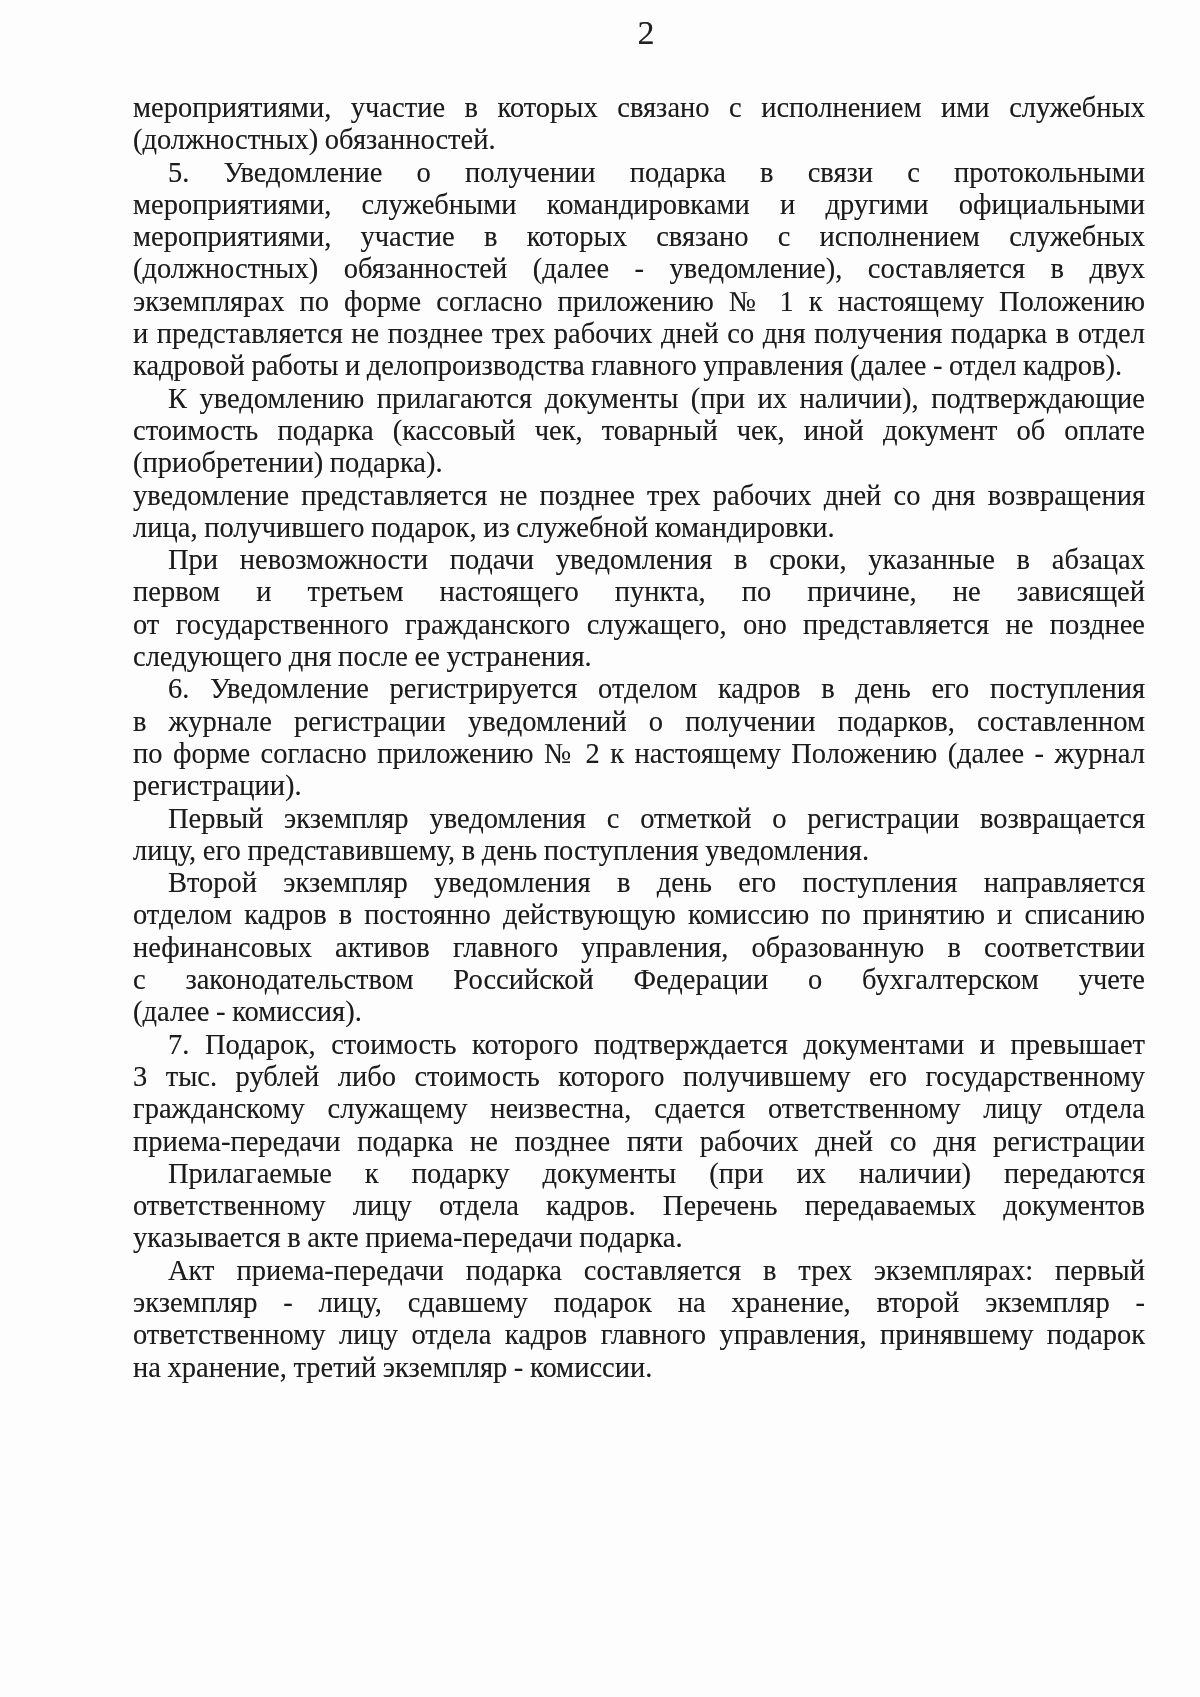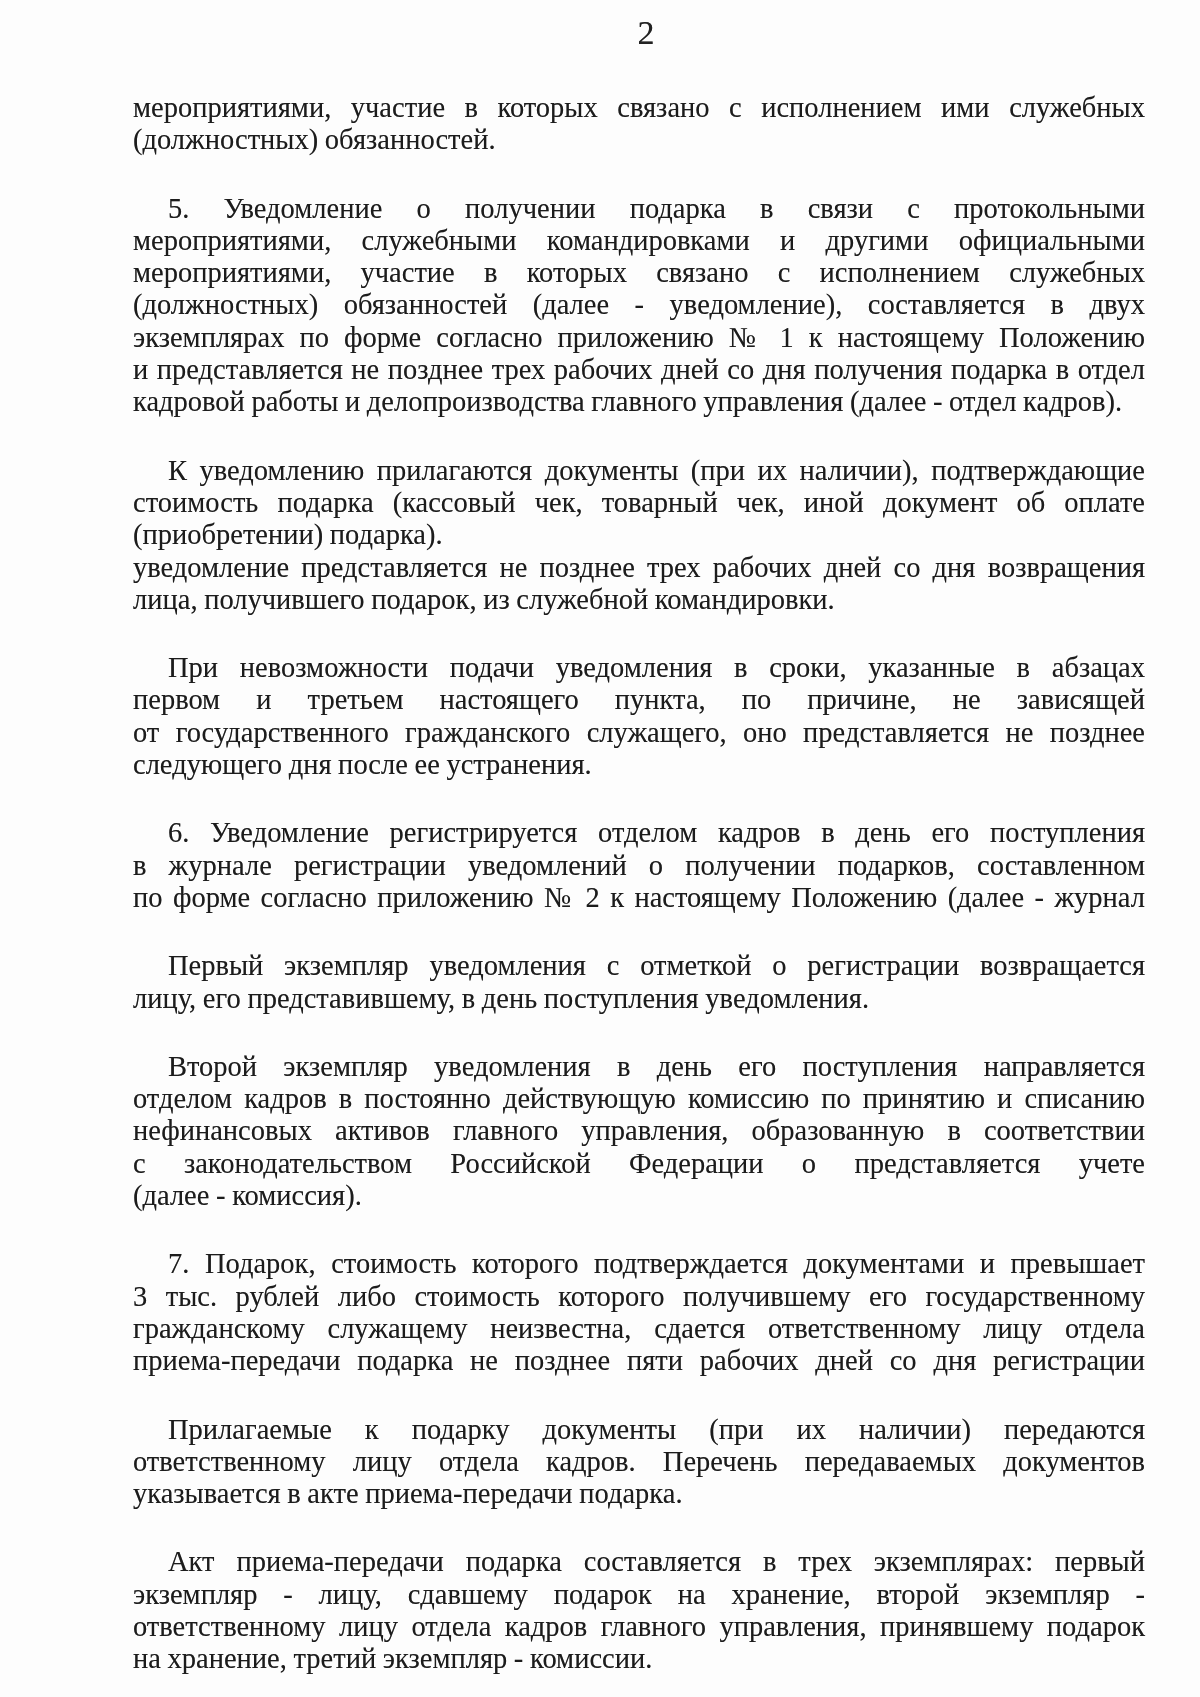--- a/index.html
+++ b/index.html
@@ -46,21 +46,20 @@
     -moz-text-align-last: justify;
     min-height: 32.3px;
   }
   .line.no-j {
     text-align: center;
     text-align-last: left;
     -moz-text-align-last: left;
   }
   .line.ind {
     text-indent: 35px;
-    margin-top: 36px;
   }
 </style>
 </head>
 <body>
 
 <div class="page">
   <div class="page-number">2</div>
   <div class="doc-body">
       <div class="paragraph">
         <div class="line">мероприятиями, участие в которых связано с исполнением ими служебных</div>
@@ -87,30 +86,31 @@
       <div class="paragraph">
         <div class="line ind">При невозможности подачи уведомления в сроки, указанные в абзацах</div>
         <div class="line">первом и третьем настоящего пункта, по причине, не зависящей</div>
         <div class="line">от государственного гражданского служащего, оно представляется не позднее</div>
         <div class="line no-j">следующего дня после ее устранения.</div>
       </div>
       <div class="paragraph">
         <div class="line ind">6. Уведомление регистрируется отделом кадров в день его поступления</div>
         <div class="line">в журнале регистрации уведомлений о получении подарков, составленном</div>
         <div class="line">по форме согласно приложению № 2 к настоящему Положению (далее - журнал</div>
+        <div class="line no-j">регистрации).</div>
       </div>
       <div class="paragraph">
         <div class="line ind">Первый экземпляр уведомления с отметкой о регистрации возвращается</div>
         <div class="line no-j">лицу, его представившему, в день поступления уведомления.</div>
       </div>
       <div class="paragraph">
         <div class="line ind">Второй экземпляр уведомления в день его поступления направляется</div>
         <div class="line">отделом кадров в постоянно действующую комиссию по принятию и списанию</div>
         <div class="line">нефинансовых активов главного управления, образованную в соответствии</div>
-        <div class="line">с законодательством Российской Федерации о представляется учете</div>
+        <div class="line">с законодательством Российской Федерации о бухгалтерском учете</div>
         <div class="line no-j">(далее - комиссия).</div>
       </div>
       <div class="paragraph">
         <div class="line ind">7. Подарок, стоимость которого подтверждается документами и превышает</div>
         <div class="line">3 тыс. рублей либо стоимость которого получившему его государственному</div>
         <div class="line">гражданскому служащему неизвестна, сдается ответственному лицу  отдела</div>
         <div class="line">приема-передачи подарка не позднее пяти рабочих дней со дня регистрации</div>
       </div>
       <div class="paragraph">
         <div class="line ind">Прилагаемые к подарку документы (при их наличии) передаются</div>

